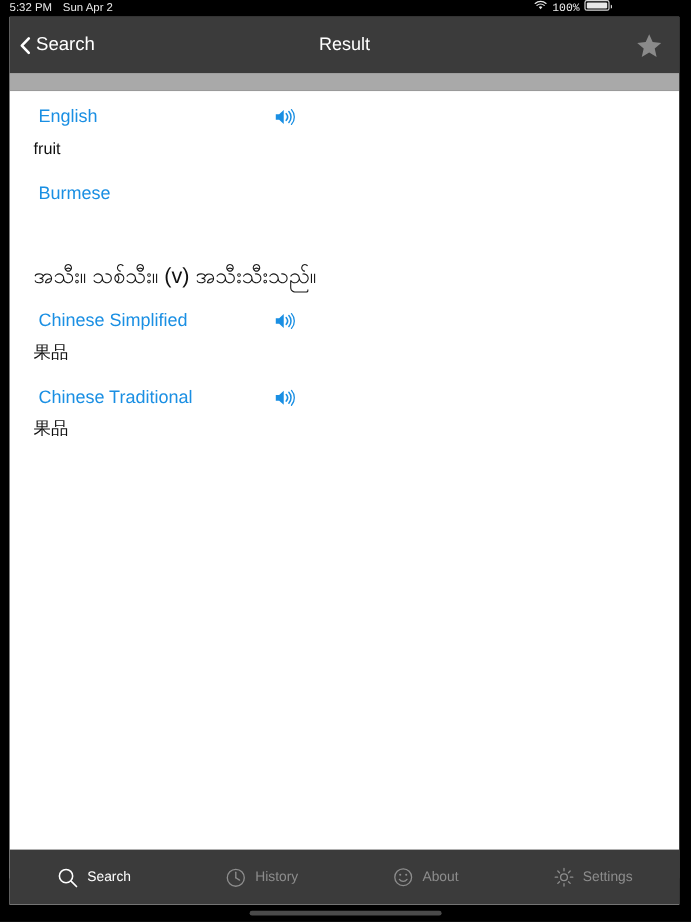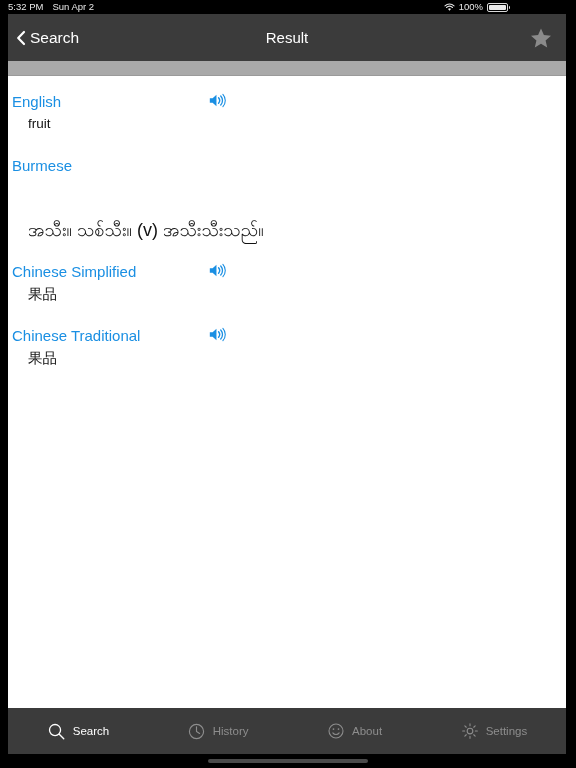--- a/index.html
+++ b/index.html
@@ -37,23 +37,24 @@
     left: 8px; top: 0;
     display: flex;
     align-items: center;
     gap: 9px;
     white-space: nowrap;
   }
   .status-right {
     position: absolute;
     right: 10px; top: 0;
     display: flex;
-    align-items: center;
+    align-items: flex-start;
     gap: 4px;
     white-space: nowrap;
+    font-family: Liberation Mono, monospace;
   }
   .wifi-icon { display: inline-block; width: 11px; height: 9px; position: relative; }
   .wifi-icon svg { display: block; }
   .battery {
     display: inline-block;
     width: 21px; height: 9px;
     border: 1px solid #d8d8d8;
     border-radius: 2px;
     position: relative;
     box-sizing: border-box;
@@ -139,22 +140,22 @@
     background: #ffffff;
     height: 648px;
     overflow: hidden;
     padding-top: 8px;
   }
   .entry {
     padding: 0 0 0 0;
   }
   .entry-header {
     display: flex;
-    align-items: flex-end;
-    padding: 0 18px 0 4px;
+    align-items: center;
+    padding: 0 18px 0 24px;
     height: 26px;
   }
   .entry-lang {
     color: #1a8fe3;
     font-size: 15px;
     flex: 0 0 auto;
     min-width: 196px;
   }
   .speaker-btn {
     width: 22px;

